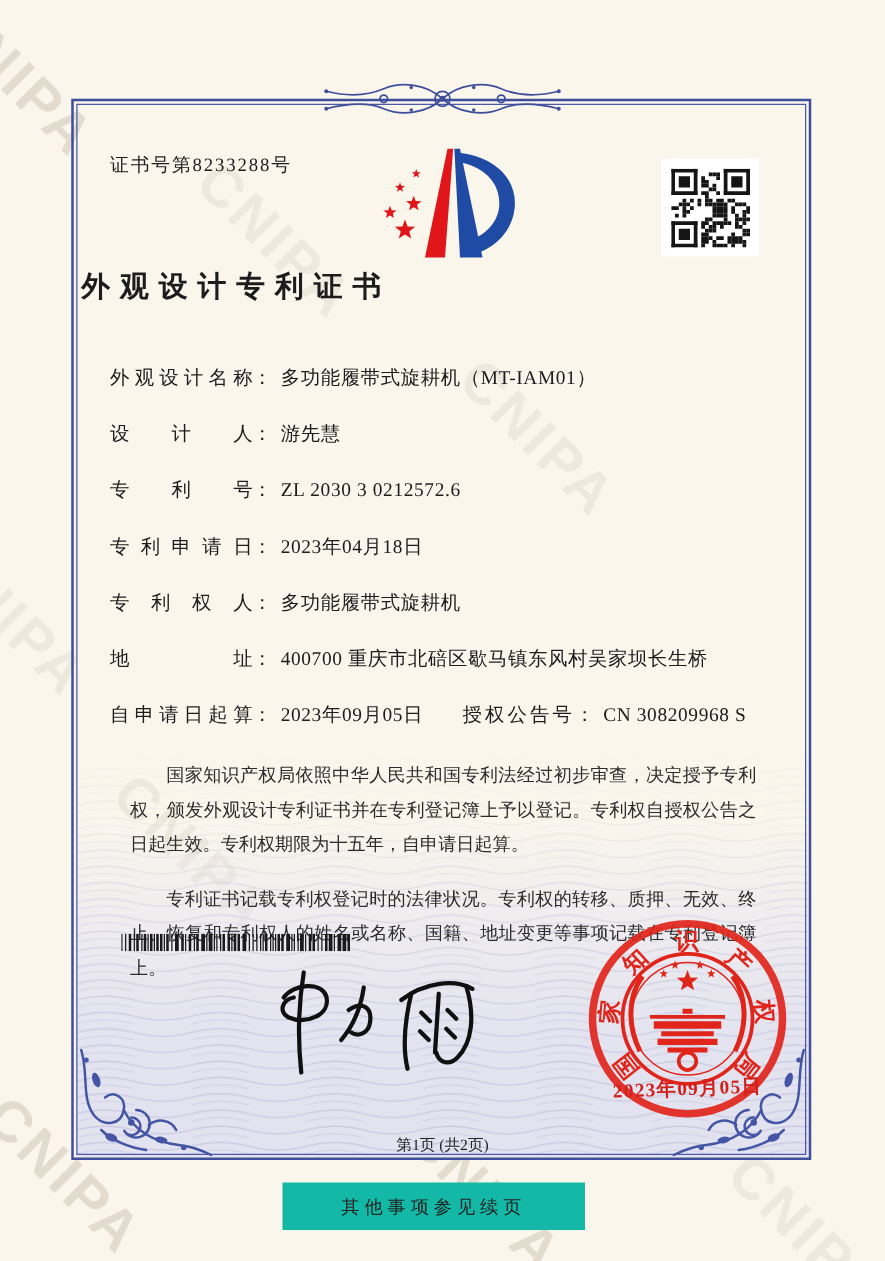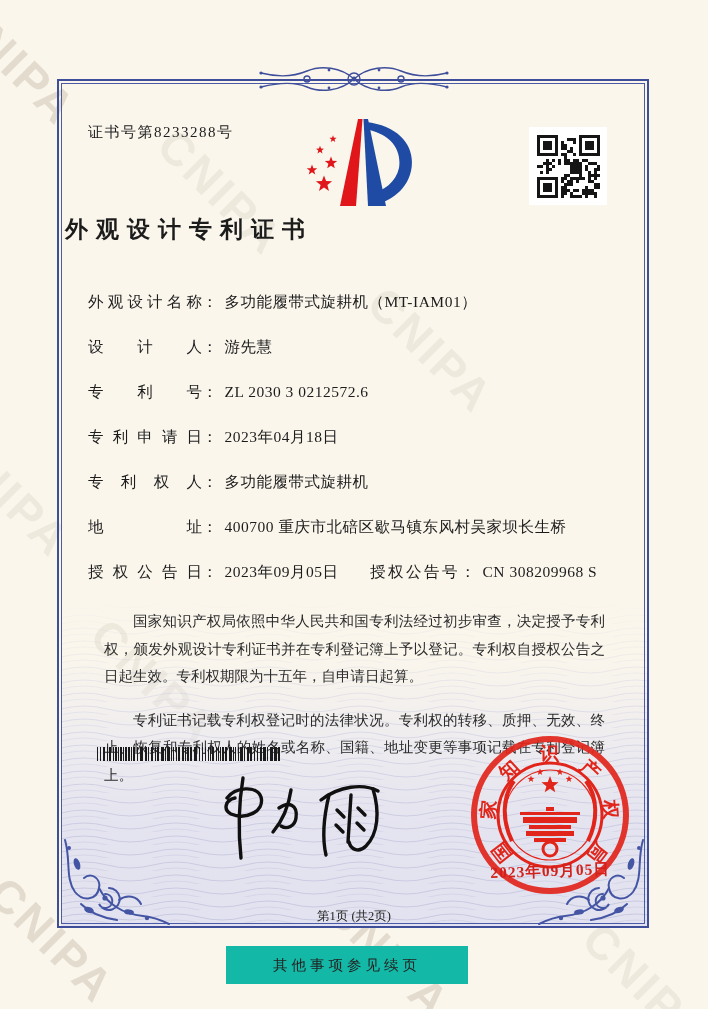--- a/index.html
+++ b/index.html
@@ -371,21 +371,21 @@
     <div class="frow">
       <span class="flabel">专利申请日</span><span class="fcolon">：</span><span class="fvalue">2023年04月18日</span>
     </div>
     <div class="frow">
       <span class="flabel">专利权人</span><span class="fcolon">：</span><span class="fvalue">多功能履带式旋耕机</span>
     </div>
     <div class="frow">
       <span class="flabel">地址</span><span class="fcolon">：</span><span class="fvalue">400700 重庆市北碚区歇马镇东风村吴家坝长生桥</span>
     </div>
     <div class="frow">
-      <span class="flabel">授权公告日</span><span class="fcolon">：</span><span class="fvalue">2023年09月05日</span>
+      <span class="flabel">自申请日起算</span><span class="fcolon">：</span><span class="fvalue">2023年09月05日</span>
       <span class="grant-pair">
         <span class="glabel">授权公告号</span><span class="fcolon">：</span><span class="fvalue">CN 308209968 S</span>
       </span>
     </div>
   </div>
 
   <div class="body-text">
     <p>国家知识产权局依照中华人民共和国专利法经过初步审查，决定授予专利权，颁发外观设计专利证书并在专利登记簿上予以登记。专利权自授权公告之日起生效。专利权期限为十五年，自申请日起算。</p>
     <p>专利证书记载专利权登记时的法律状况。专利权的转移、质押、无效、终止、恢复和专利权人的姓名或名称、国籍、地址变更等事项记载在专利登记簿上。</p>
   </div>

